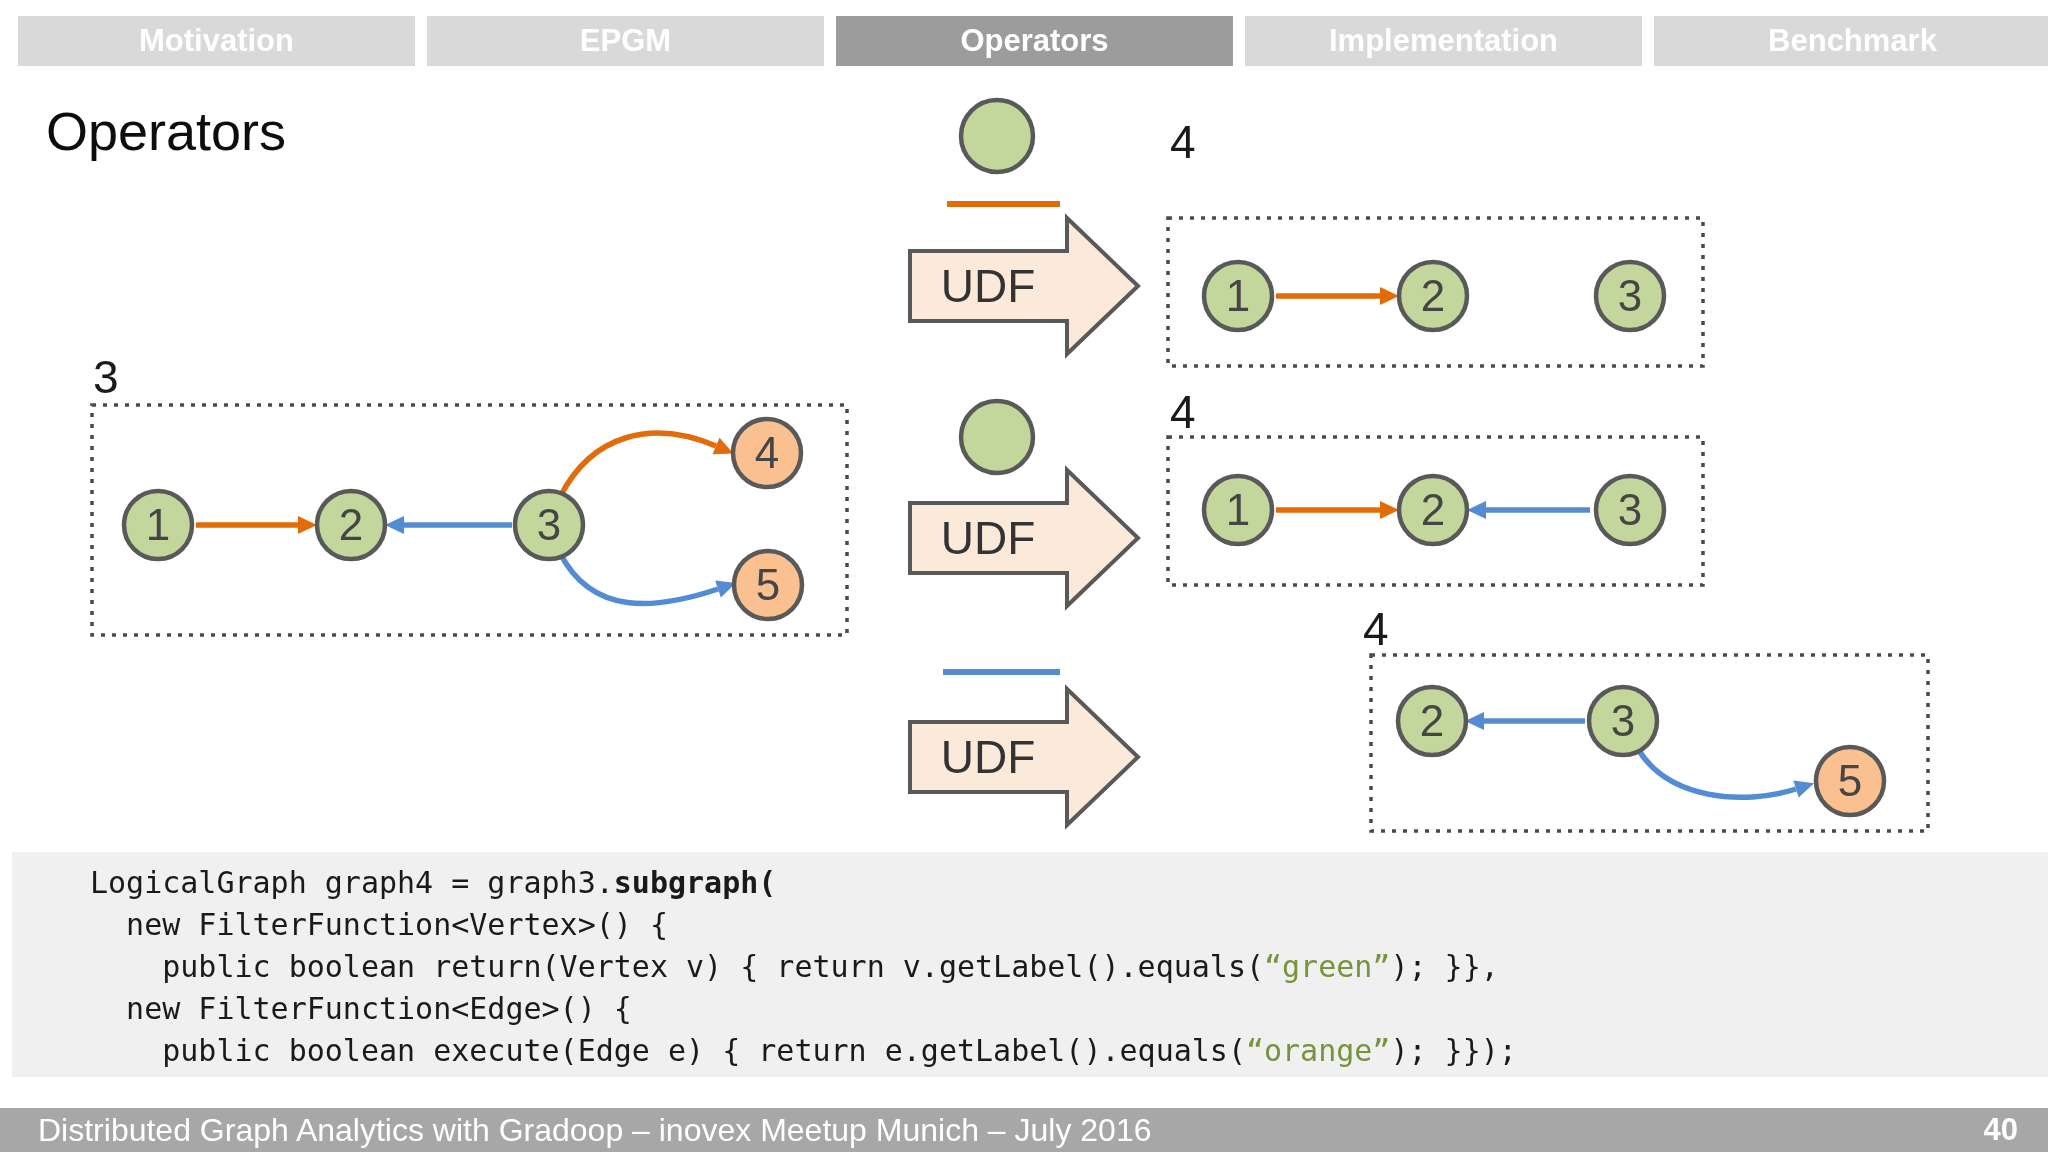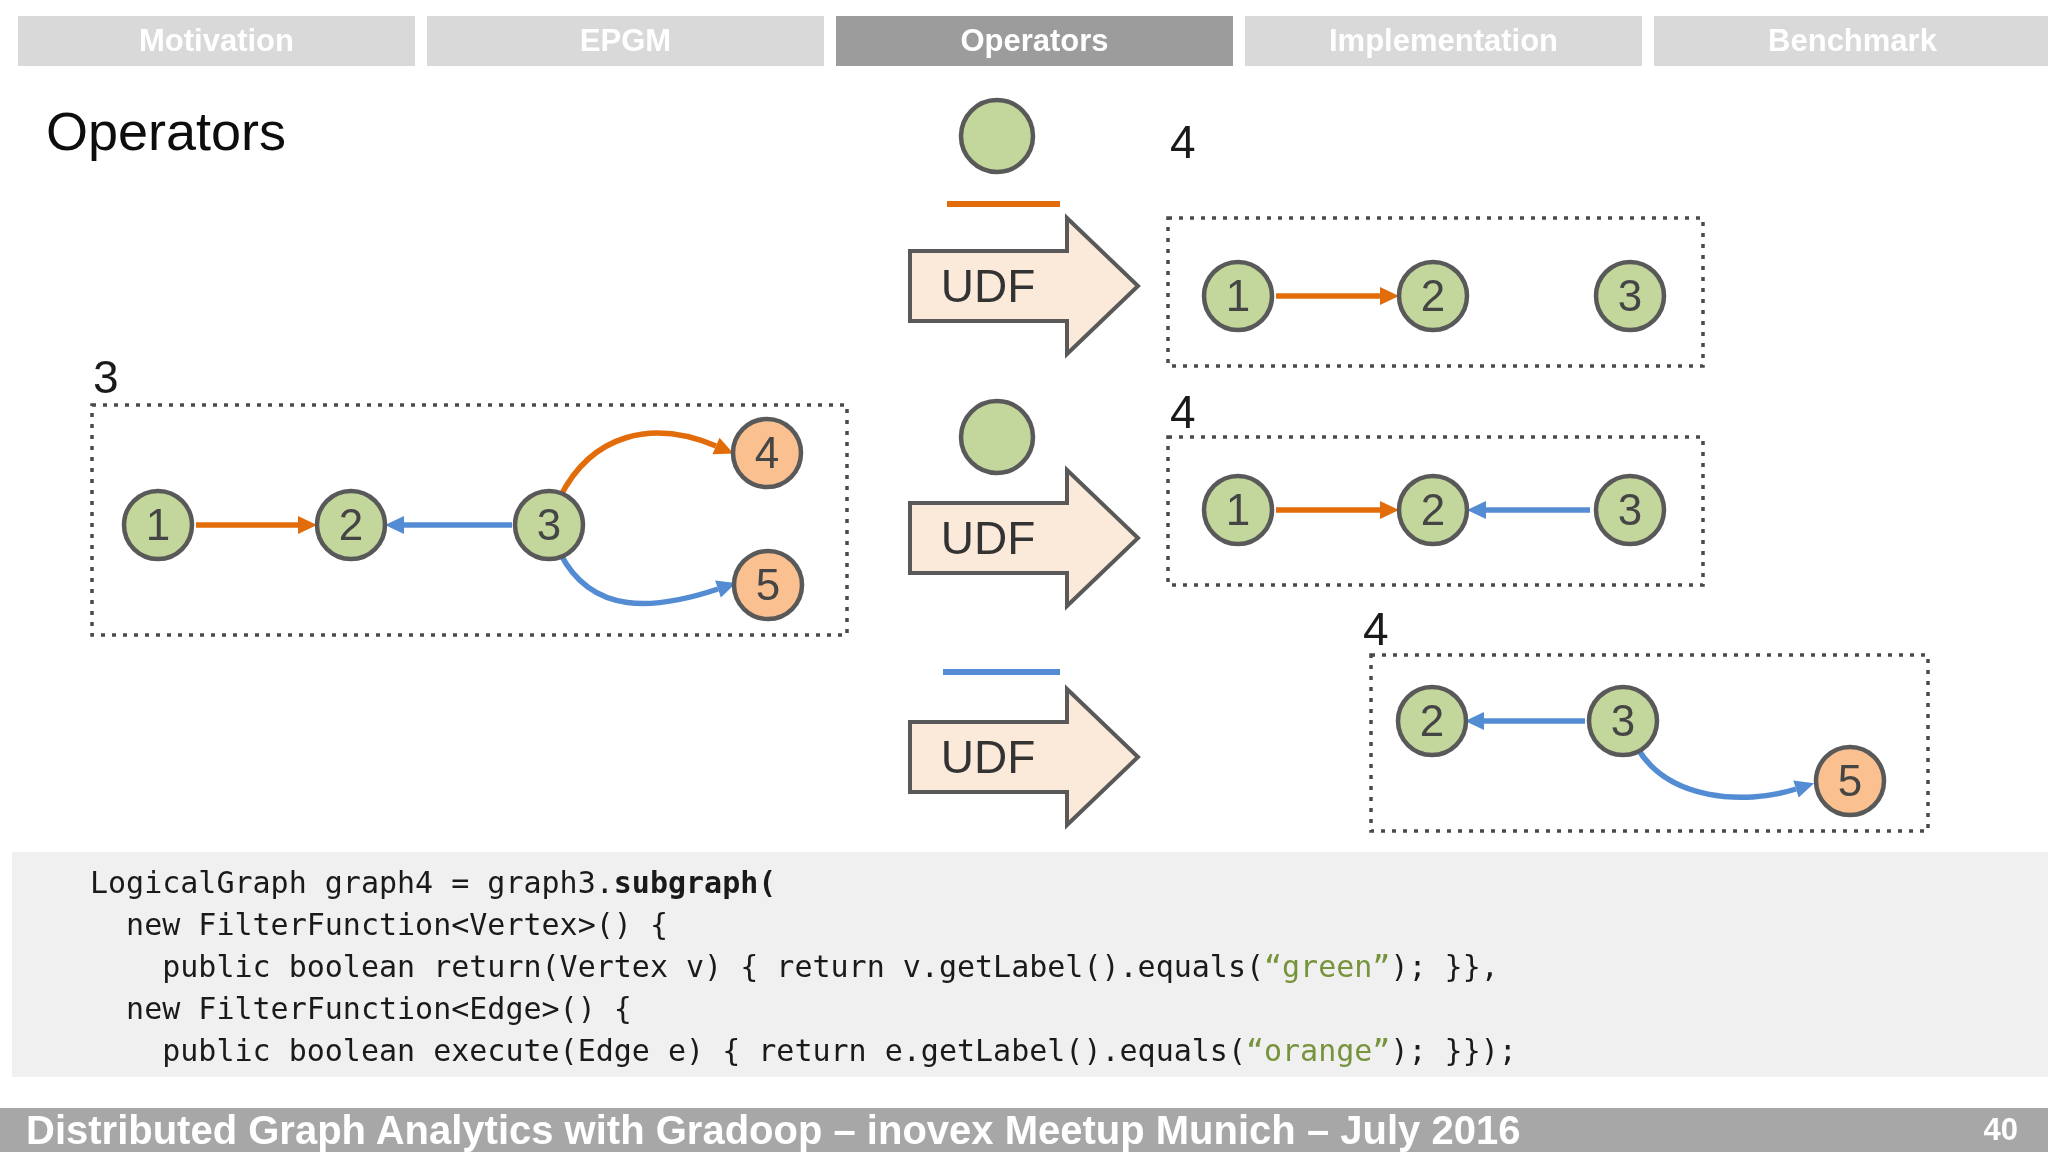--- a/index.html
+++ b/index.html
@@ -12,21 +12,21 @@
   #title{position:absolute;left:46px;top:100px;font-size:54px;color:var(--title-color);}
   #diagram{position:absolute;left:0;top:0;}
   #codeblock{position:absolute;left:12px;top:852px;width:2048px;height:225px;background:var(--code-bg);}
   #code{position:absolute;left:78px;top:10px;font-family:"DejaVu Sans Mono","Liberation Mono",monospace;
         font-size:30px;line-height:42px;color:var(--code-text);}
   #code .line{white-space:pre;}
   #code .bold{font-weight:bold;}
   #code .string{color:var(--code-green);}
   #footer{position:absolute;left:0;top:1108px;width:2048px;height:44px;background:var(--footer-bg);
           color:var(--footer-text);display:flex;align-items:center;}
-  #footer-text{margin-left:26px;font-size:40px;font-weight:bold;flex:1;}
+  #footer-text{margin-left:38px;font-size:32px;font-weight:normal;flex:1;}
   #footer-page{margin-right:30px;font-size:31px;font-weight:bold;}
 </style>
 </head>
 <body>
 
 <svg id="diagram" width="2048" height="1152" viewBox="0 0 2048 1152">
     <rect x="92" y="405" width="755" height="230" fill="none" stroke="#4a4a4a" stroke-width="3.5" stroke-dasharray="4 7"></rect>
     <text x="93" y="393" font-size="46" fill="#1a1a1a">3</text>
     <rect x="1168" y="218" width="535" height="148" fill="none" stroke="#4a4a4a" stroke-width="3.5" stroke-dasharray="4 7"></rect>
     <text x="1170" y="158" font-size="46" fill="#1a1a1a">4</text>

